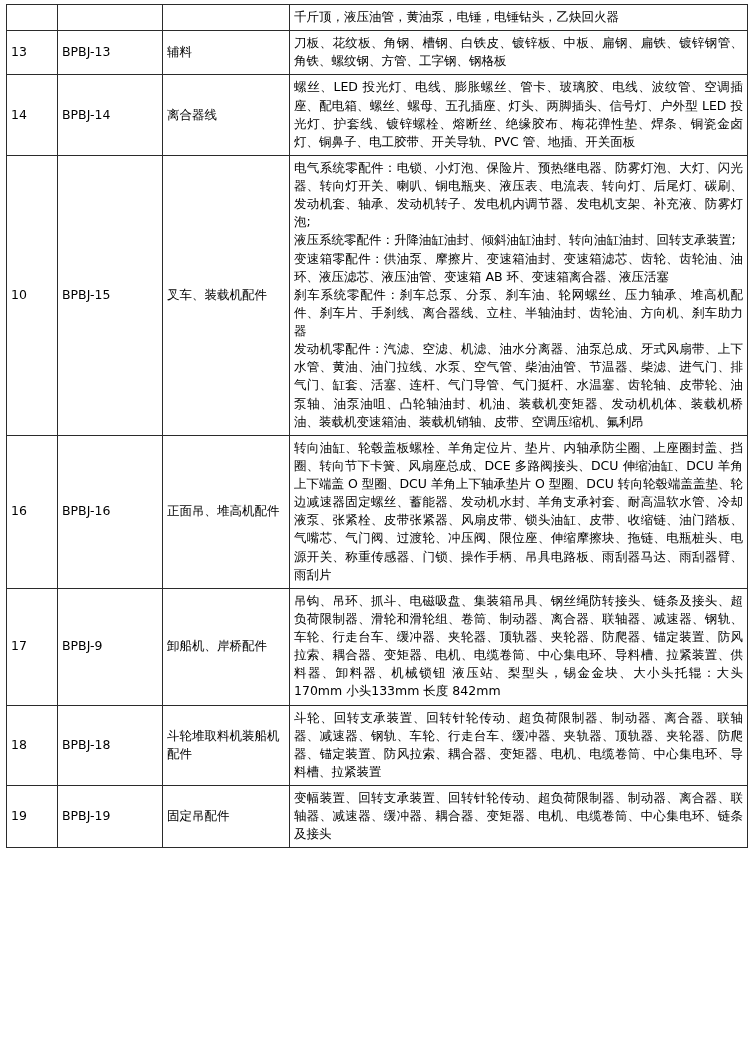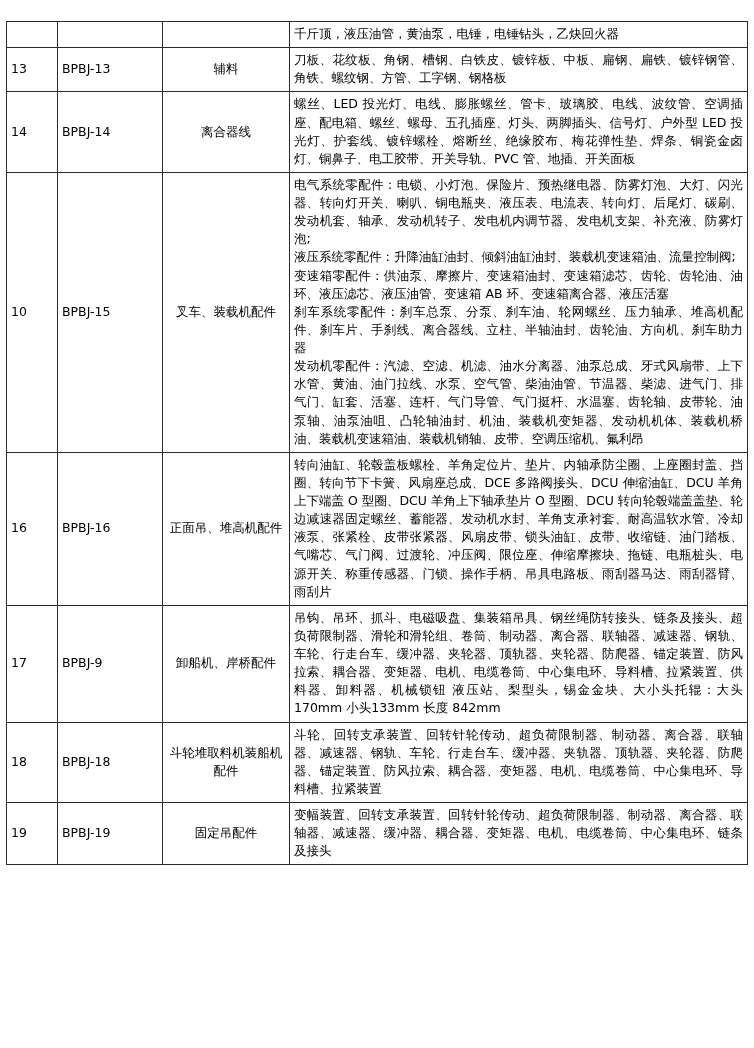--- a/index.html
+++ b/index.html
@@ -8,21 +8,21 @@
     background: #ffffff;
   }
   body {
     width: 754px;
     font-family: "DejaVu Sans", "Liberation Sans", sans-serif;
     color: #000000;
   }
   .page {
     width: 754px;
     box-sizing: border-box;
-    padding: 21px 6px 6px 6px;
+    padding: 4px 6px 6px 6px;
   }
   table.spec-table {
     border-collapse: collapse;
     width: 742px;
     table-layout: fixed;
   }
   table.spec-table td {
     border: 1px solid #2b2b2b;
     vertical-align: middle;
     padding: 3px 4px 4px 4px;
@@ -33,21 +33,20 @@
     width: 42px;
     white-space: nowrap;
   }
   td.col-code {
     width: 96px;
     text-align: left;
     white-space: nowrap;
   }
   td.col-name {
     width: 118px;
-    text-align: center;
   }
   td.col-desc {
     text-align: left;
     vertical-align: top;
     line-height: 1.5;
   }
   td.col-desc p {
     margin: 0;
     padding: 0;
     text-align: justify;
@@ -87,21 +86,21 @@
           <p>螺丝、LED 投光灯、电线、膨胀螺丝、管卡、玻璃胶、电线、波纹管、空调插座、配电箱、螺丝、螺母、五孔插座、灯头、两脚插头、信号灯、户外型 LED 投光灯、护套线、镀锌螺栓、熔断丝、绝缘胶布、梅花弹性垫、焊条、铜瓷金卤灯、铜鼻子、电工胶带、开关导轨、PVC 管、地插、开关面板</p>
         </td>
       </tr>
 
       <tr>
         <td class="col-num">10</td>
         <td class="col-code">BPBJ-15</td>
         <td class="col-name">叉车、装载机配件</td>
         <td class="col-desc">
           <p>电气系统零配件：电锁、小灯泡、保险片、预热继电器、防雾灯泡、大灯、闪光器、转向灯开关、喇叭、铜电瓶夹、液压表、电流表、转向灯、后尾灯、碳刷、发动机套、轴承、发动机转子、发电机内调节器、发电机支架、补充液、防雾灯泡;</p>
-          <p>液压系统零配件：升降油缸油封、倾斜油缸油封、装载机变速箱油、流量控制阀;</p>
+          <p>液压系统零配件：升降油缸油封、倾斜油缸油封、转向油缸油封、回转支承装置;</p>
           <p>变速箱零配件：供油泵、摩擦片、变速箱油封、变速箱滤芯、齿轮、齿轮油、油环、液压滤芯、液压油管、变速箱 AB 环、变速箱离合器、液压活塞</p>
           <p>刹车系统零配件：刹车总泵、分泵、刹车油、轮网螺丝、压力轴承、堆高机配件、刹车片、手刹线、离合器线、立柱、半轴油封、齿轮油、方向机、刹车助力器</p>
           <p>发动机零配件：汽滤、空滤、机滤、油水分离器、油泵总成、牙式风扇带、上下水管、黄油、油门拉线、水泵、空气管、柴油油管、节温器、柴滤、进气门、排气门、缸套、活塞、连杆、气门导管、气门挺杆、水温塞、齿轮轴、皮带轮、油泵轴、油泵油咀、凸轮轴油封、机油、装载机变矩器、发动机机体、装载机桥油、装载机变速箱油、装载机销轴、皮带、空调压缩机、氟利昂</p>
         </td>
       </tr>
 
       <tr>
         <td class="col-num">16</td>
         <td class="col-code">BPBJ-16</td>
         <td class="col-name">正面吊、堆高机配件</td>

